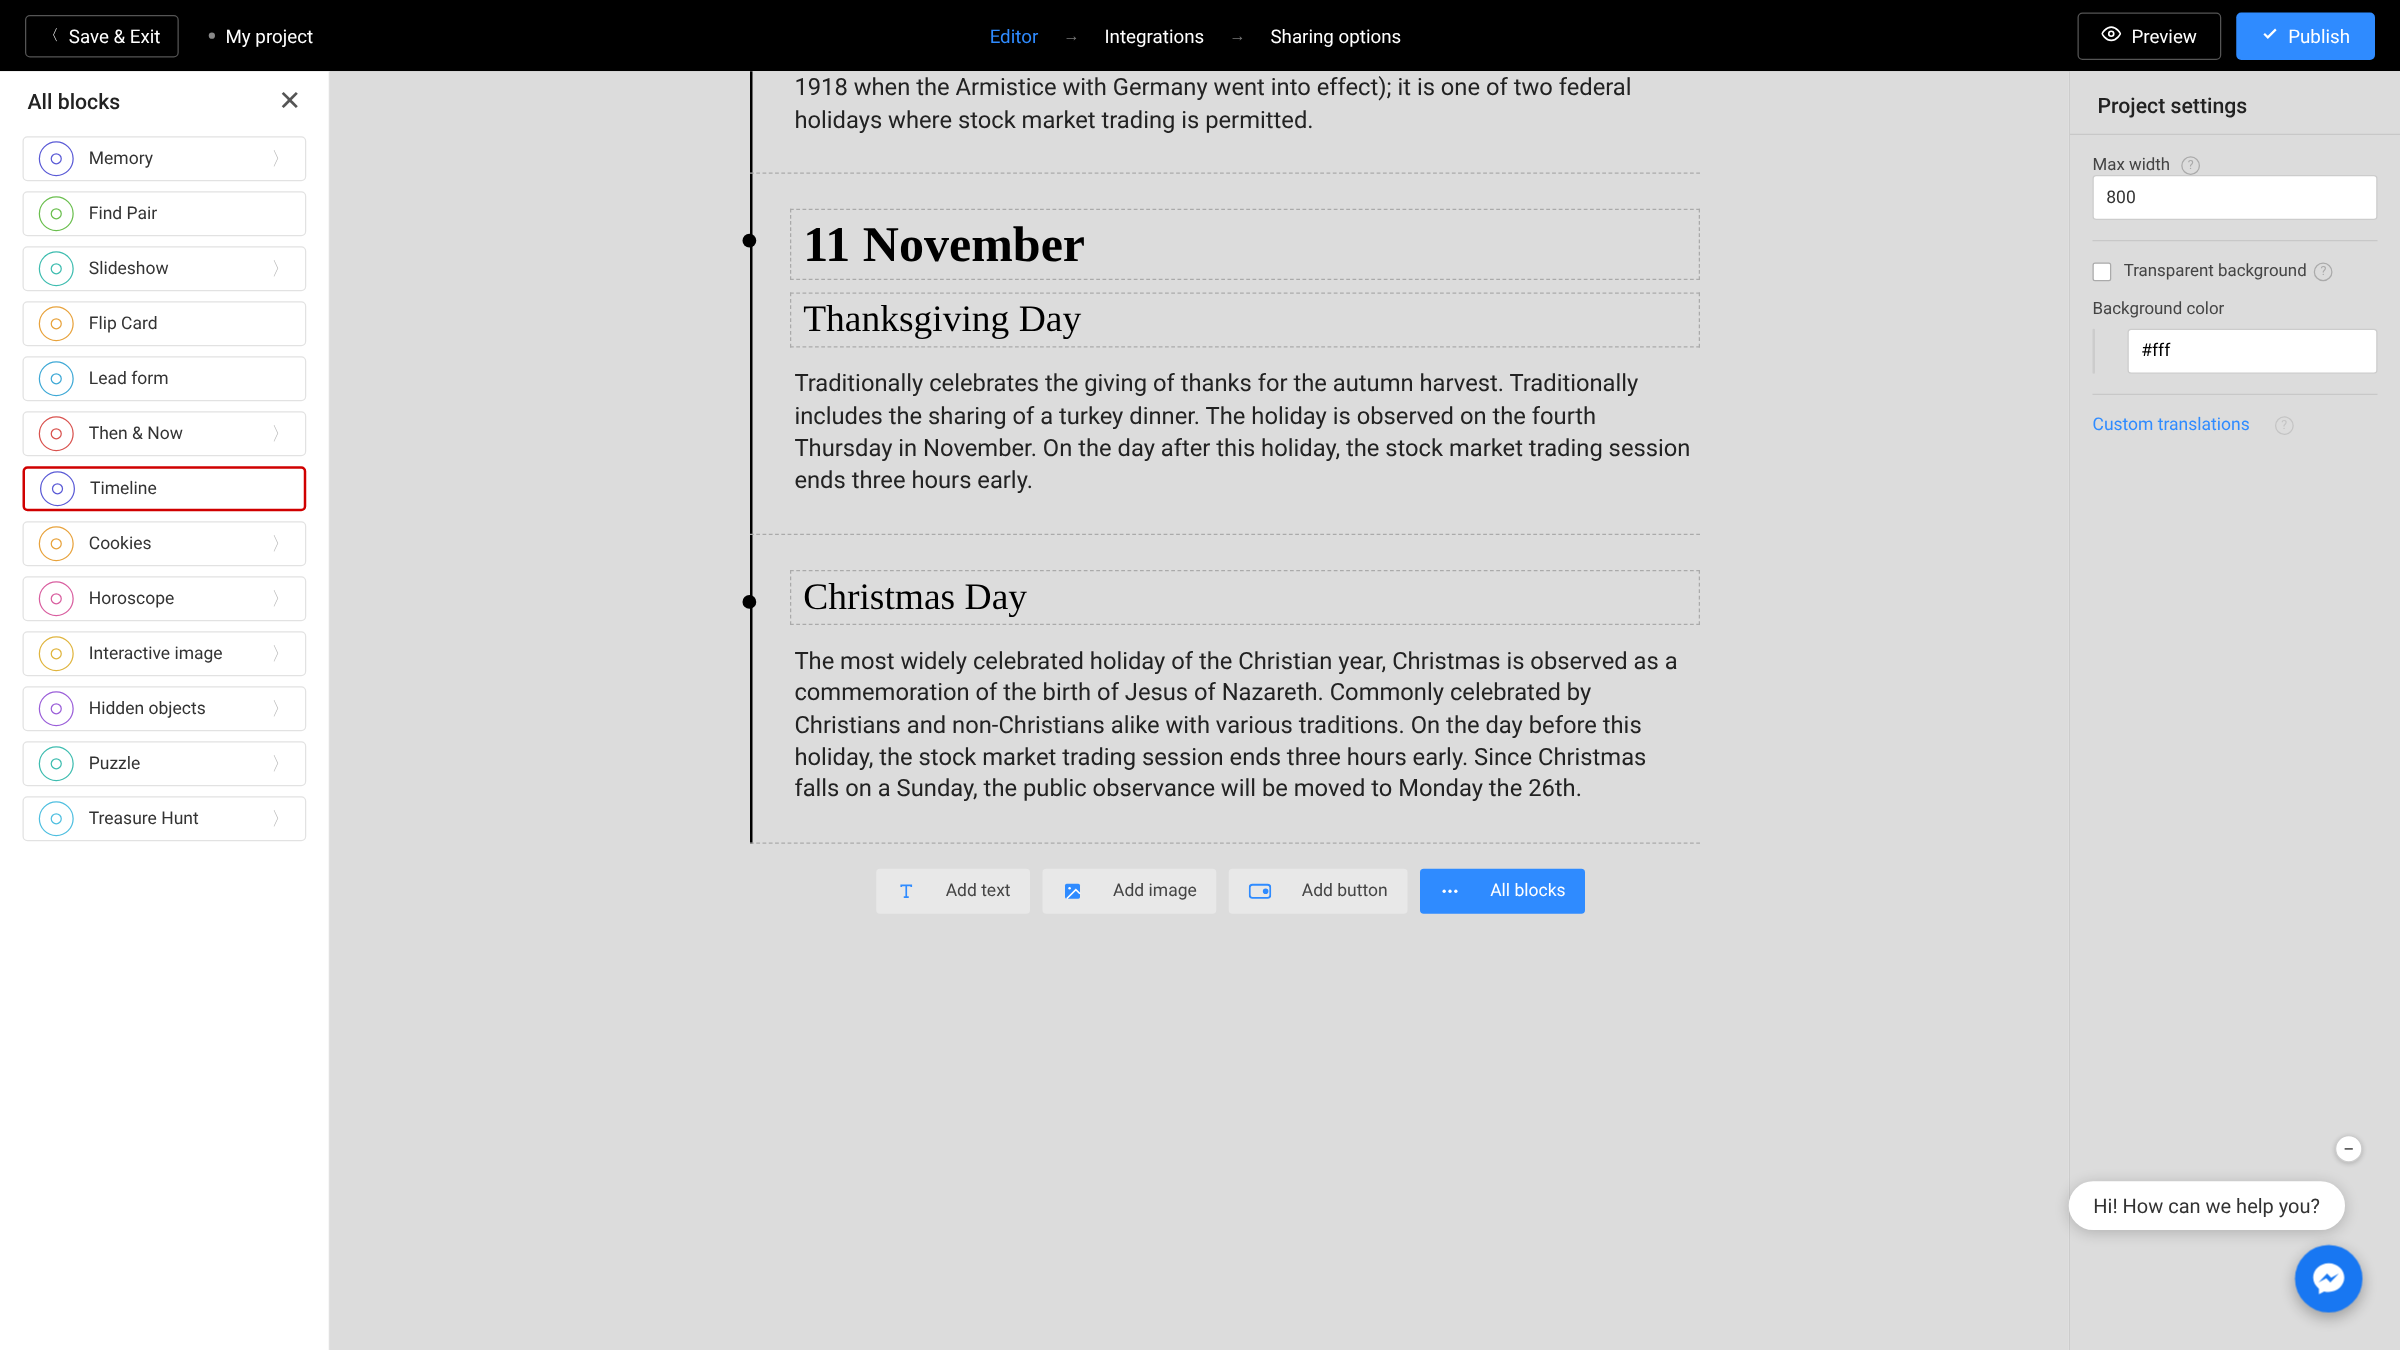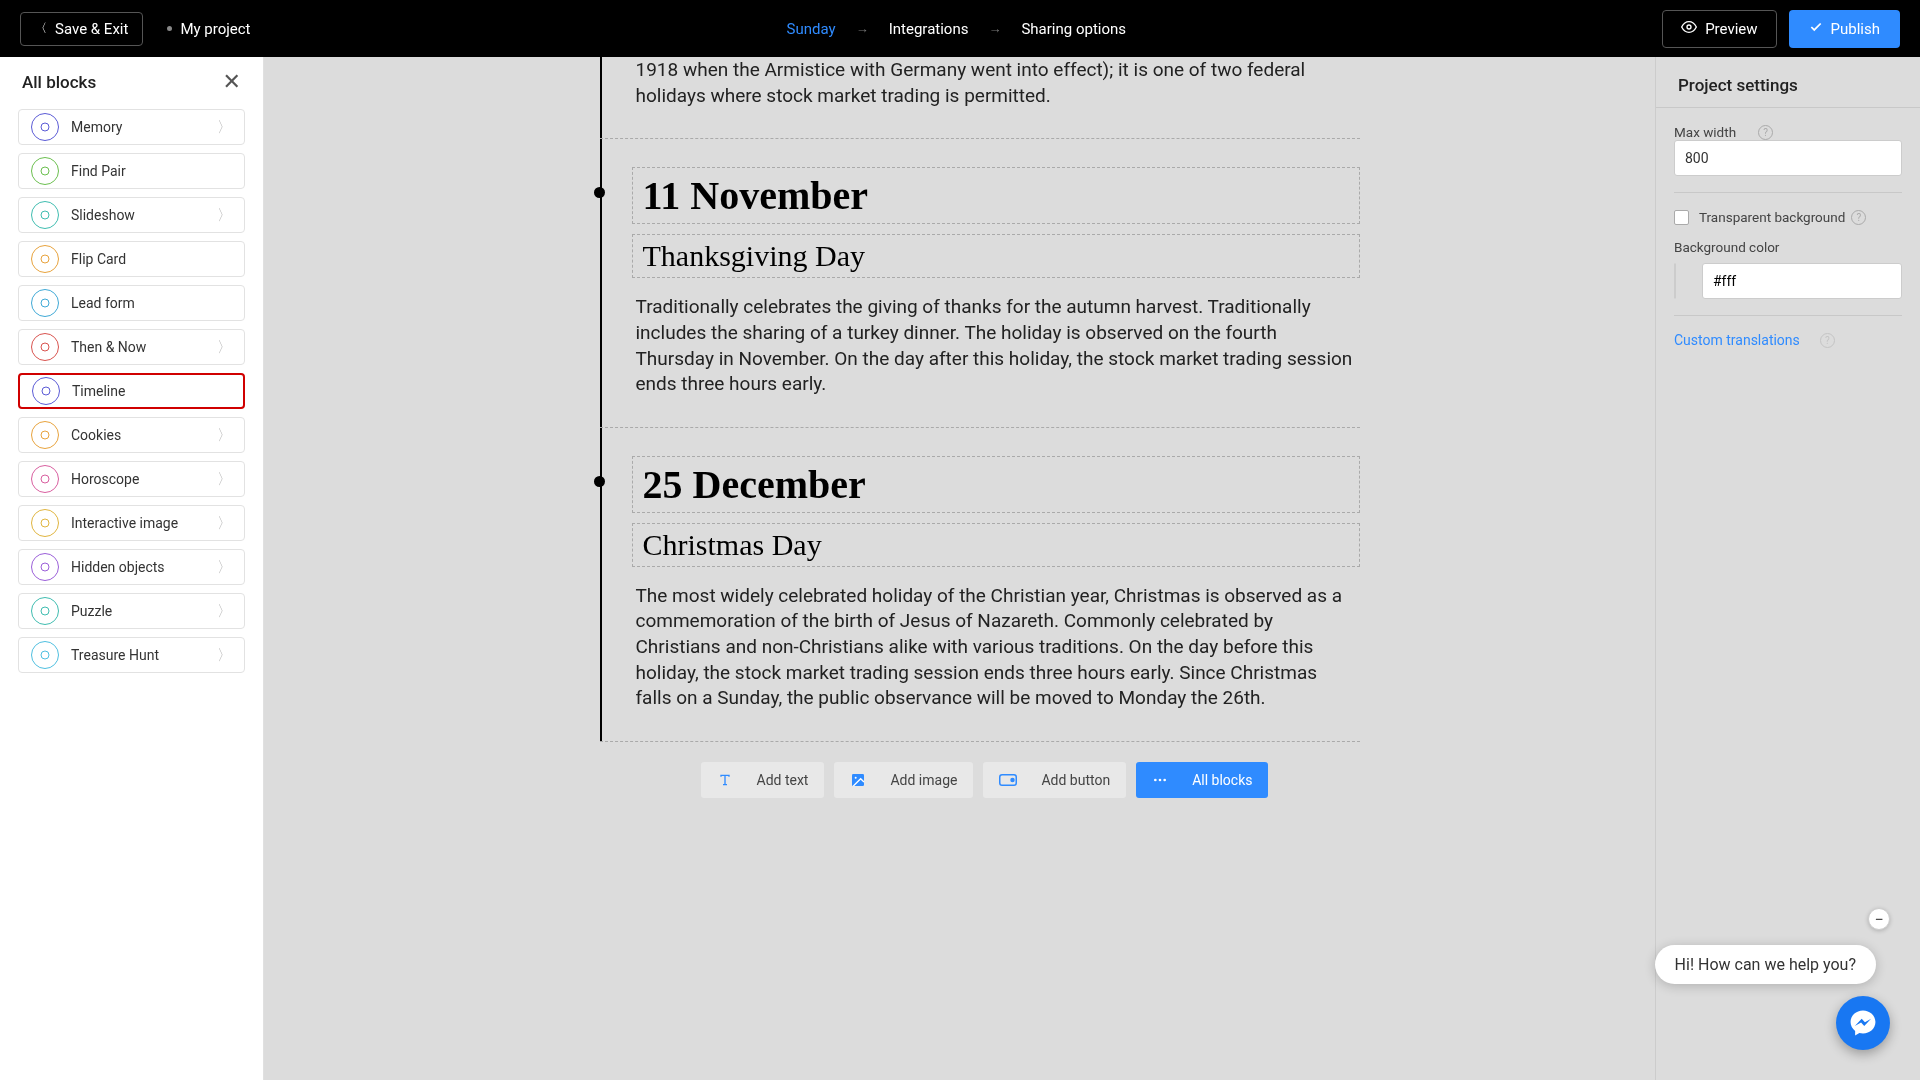--- a/index.html
+++ b/index.html
@@ -108,21 +108,21 @@
 .action-btn.primary { background: #2f8bff; color: #fff; }
 .action-btn .ic { color: #2f8bff; display:inline-flex; }
 .action-btn.primary .ic { color: #fff; }
 
 
 .right {
   width: 265px; background: #dcdcdc; border-left: 1px solid #ccc; padding: 0;
 }
 .right-header { padding: 18px 22px 12px; font-size: 17px; font-weight: 500; color: #222; background:#dcdcdc; border-bottom: 1px solid #c8c8c8;}
 .right-body { padding: 16px 18px; display: flex; flex-direction: column; gap: 16px; }
-.form-label { font-size: 13.5px; color: #444; display: flex; align-items: center; gap: 22px; }
+.form-label { font-size: 13.5px; color: #444; display: flex; align-items: center; gap: 9px; }
 .help-q {
   width: 15px; height: 15px; border: 1px solid #aaa; border-radius: 50%;
   font-size: 10px; color: #aaa; display: inline-flex; align-items: center; justify-content: center;
 }
 .text-input {
   width: 100%; padding: 9px 10px; border: 1px solid #ccc; border-radius: 3px;
   font-size: 14px; background: #fff; color: #333;
 }
 .chk-row { display: flex; align-items: center; gap: 10px; }
 .chk { width: 15px; height: 15px; border: 1.5px solid #aaa; border-radius: 2px; background: #fff; }
@@ -154,21 +154,21 @@
 <div class="topbar">
   <button class="save-exit">
     <span class="chev">〈</span>
     <span>Save &amp; Exit</span>
   </button>
   <div class="project-name">
     <span class="dot"></span>
     <span>My project</span>
   </div>
   <div class="center-nav">
-    <span class="item active">Sunday</span>
+    <span class="item active">Editor</span>
     <span class="sep">→</span>
     <span class="item">Integrations</span>
     <span class="sep">→</span>
     <span class="item">Sharing options</span>
   </div>
   <div class="right-btns">
     <button class="preview-btn">
       <span>
         <svg width="16" height="16" viewBox="0 0 24 24" fill="none" stroke="white" stroke-width="2">
             <path d="M1 12s4-8 11-8 11 8 11 8-4 8-11 8S1 12 1 12z"></path>
@@ -324,21 +324,20 @@
 
         <div class="entry">
           <div class="bullet"></div>
           <div class="date-heading">11 November</div>
           <div class="sub-heading">Thanksgiving Day</div>
           <div class="desc">Traditionally celebrates the giving of thanks for the autumn harvest. Traditionally includes the sharing of a turkey dinner. The holiday is observed on the fourth Thursday in November. On the day after this holiday, the stock market trading session ends three hours early.</div>
         </div>
 
         <div class="entry" style="border-bottom:1px dashed #aaa;">
           <div class="bullet"></div>
-          <div class="date-heading">25 December</div>
           <div class="sub-heading">Christmas Day</div>
           <div class="desc">The most widely celebrated holiday of the Christian year, Christmas is observed as a commemoration of the birth of Jesus of Nazareth. Commonly celebrated by Christians and non-Christians alike with various traditions. On the day before this holiday, the stock market trading session ends three hours early. Since Christmas falls on a Sunday, the public observance will be moved to Monday the 26th.</div>
         </div>
       </div>
 
       <div class="action-bar">
         <button class="action-btn">
           <span class="ic">
               <svg width="16" height="16" viewBox="0 0 24 24" fill="#2f8bff">
                 <path d="M5 4h14v3h-2V6h-4v12h2v2H9v-2h2V6H7v1H5V4z"></path>

